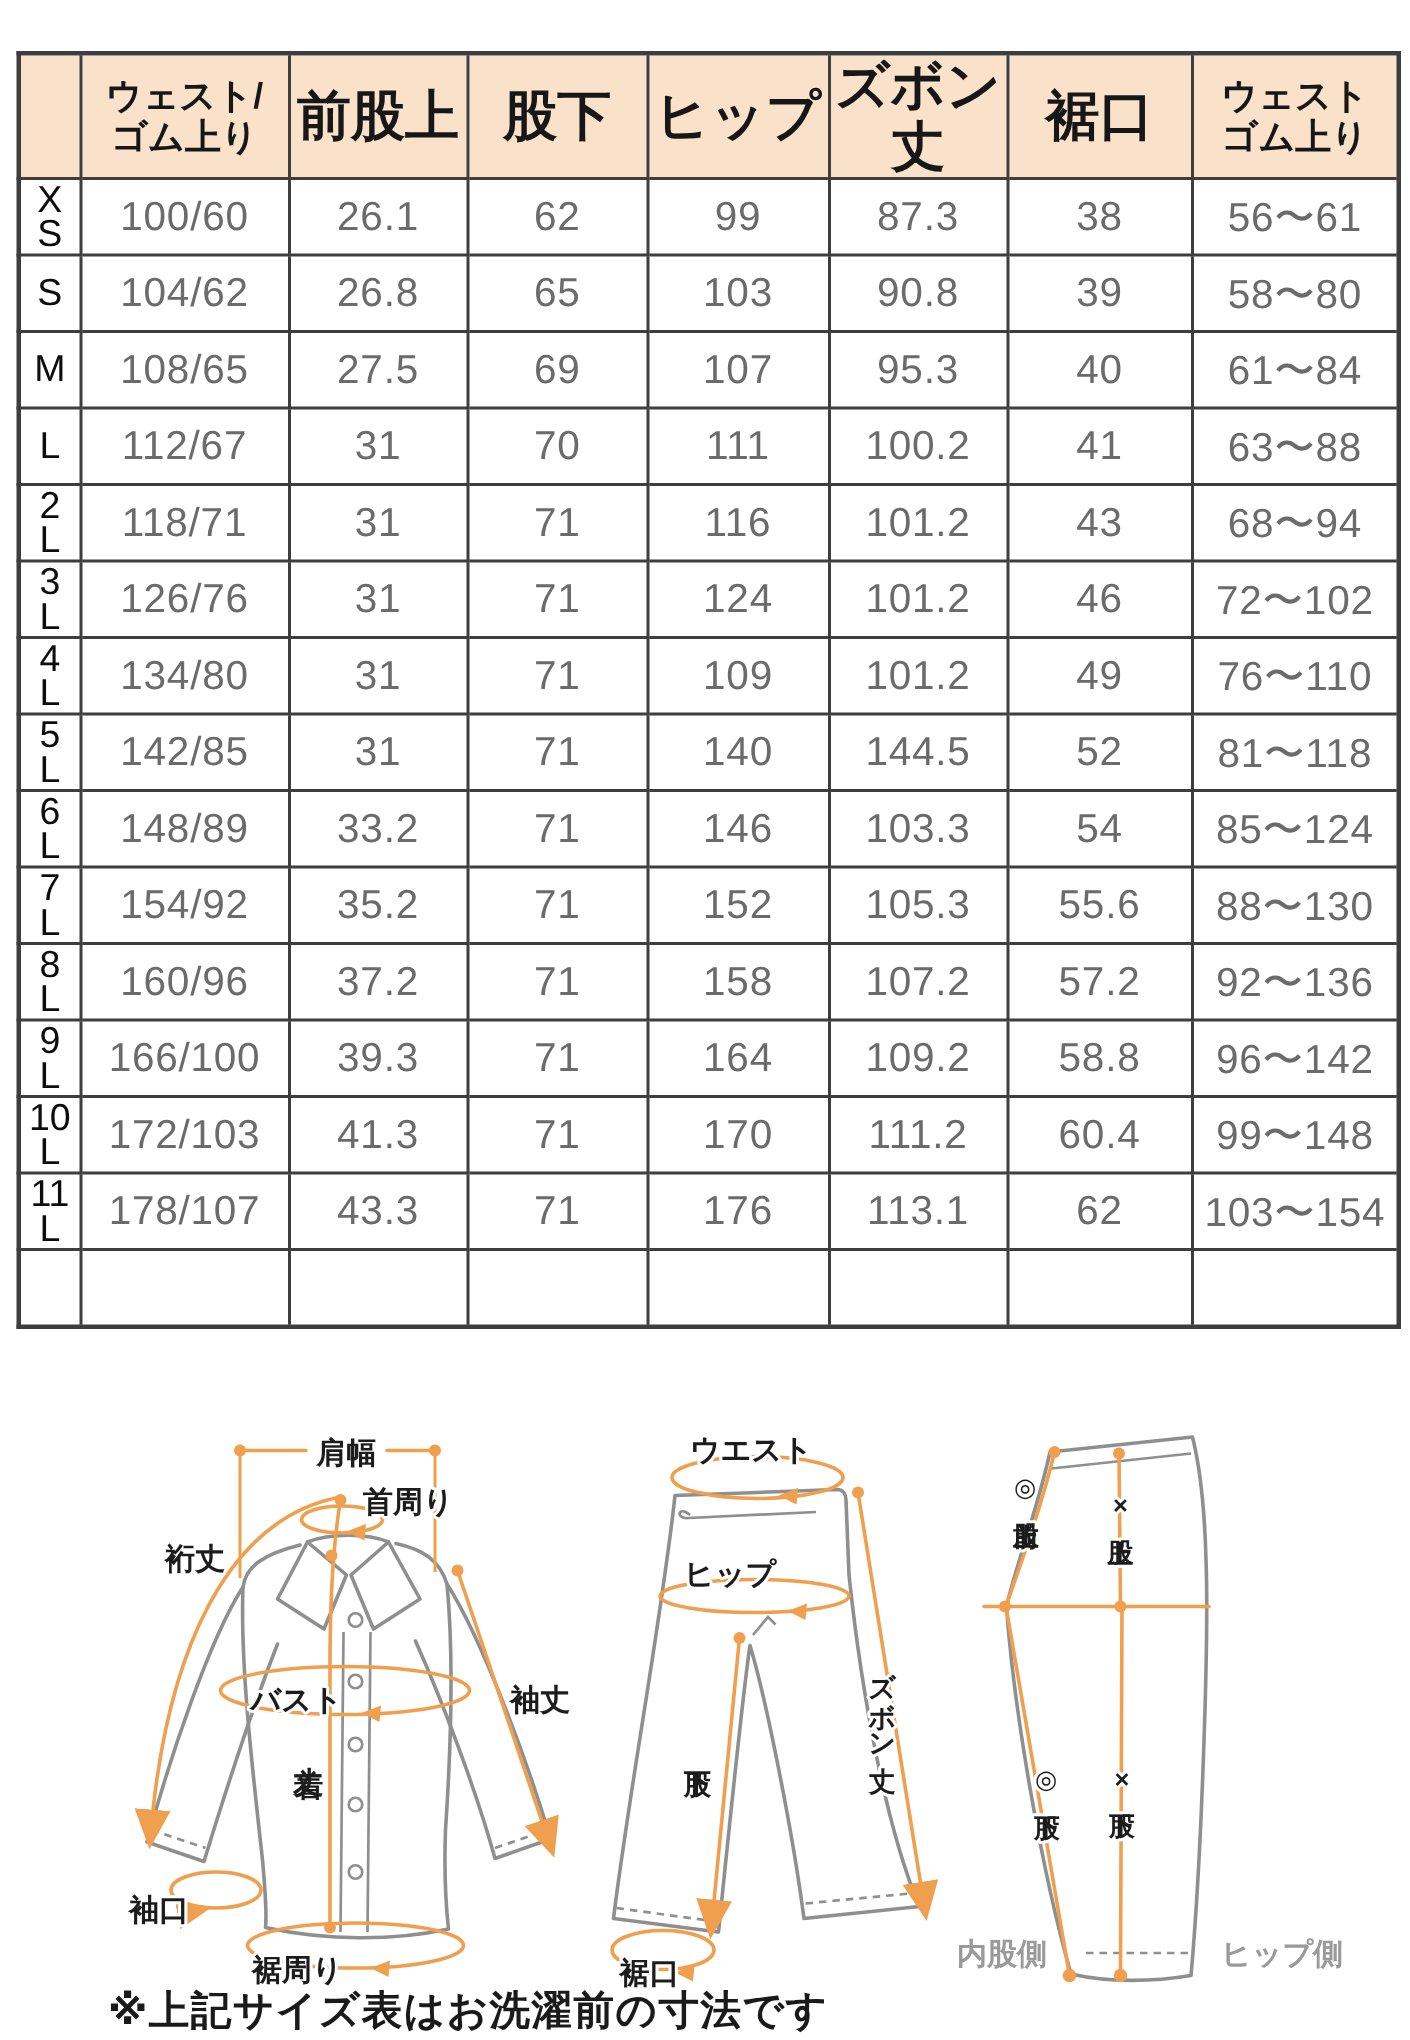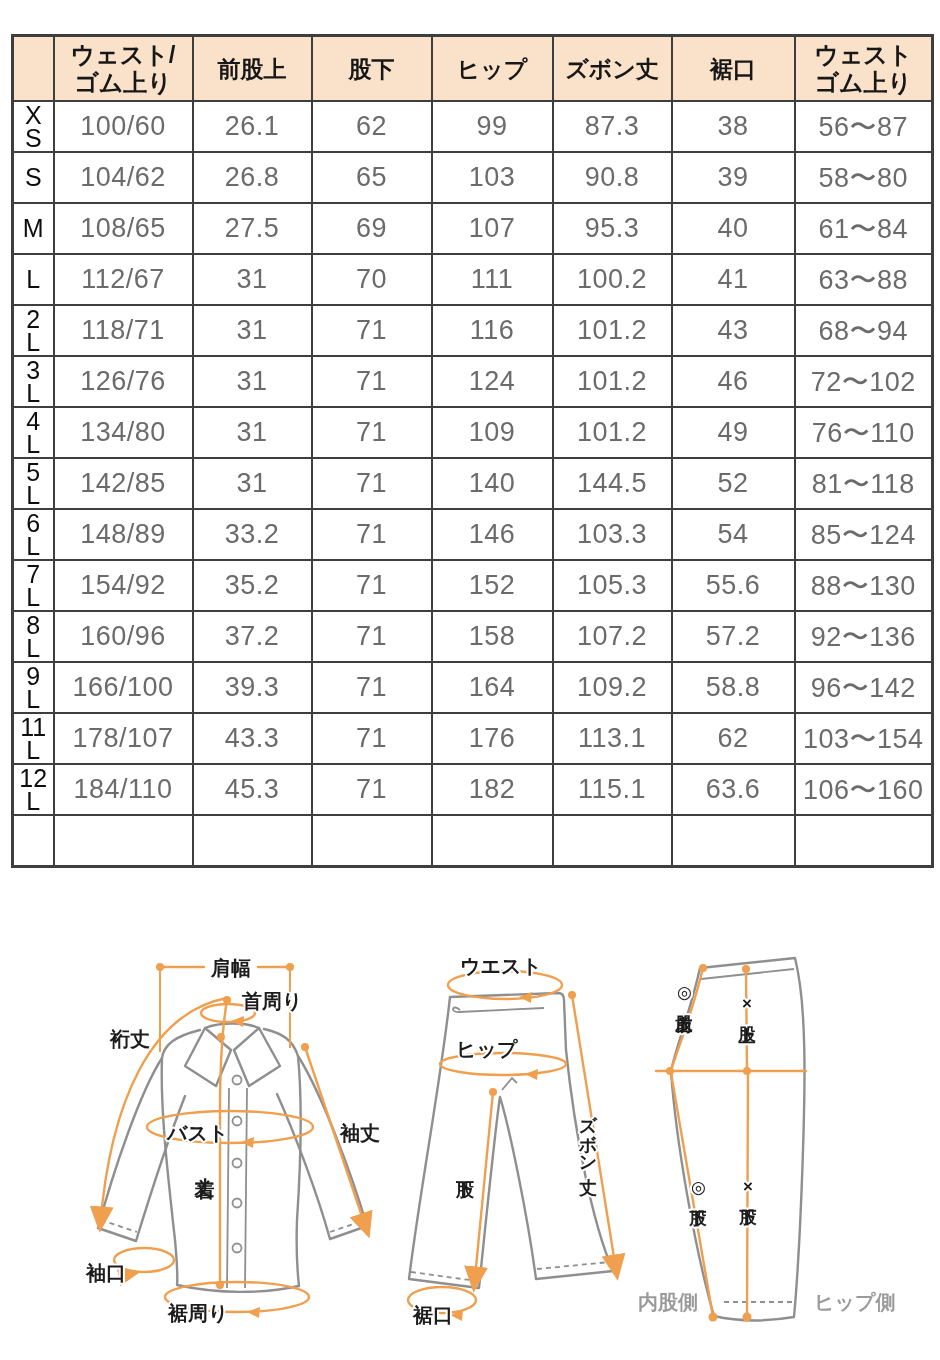--- a/index.html
+++ b/index.html
@@ -7,21 +7,21 @@
        font-family:"Liberation Sans","DejaVu Sans",sans-serif;}
   .page{position:absolute;inset:0;overflow:hidden;}
 
   
   table.size-table{position:absolute;left:11px;top:18px;width:920px;
     border-collapse:collapse;table-layout:fixed;border:3px solid #3e3e3e;margin-top:16px;}
   .size-table th,.size-table td{border:2px solid #3e3e3e;text-align:center;
     vertical-align:middle;padding:0;overflow:hidden;}
   .size-table thead th{background:#f9e2c9;color:#171717;font-weight:700;
     height:63px;white-space:pre-line;line-height:1.13;}
-  .size-table thead th.h1{font-size:23px;}
+  .size-table thead th.h1{font-size:36px;}
   .size-table thead th.h2{font-size:24px;}
   .size-table td{color:#6b6b6b;font-size:27px;height:49px;letter-spacing:0.5px;}
   .size-table th.rowlab{background:#ffffff;color:#0d0d0d;font-weight:400;
     font-size:25px;white-space:pre-line;line-height:0.92;}
 
   
   svg.diagrams{position:absolute;left:0;top:940px;}
   .gline{stroke:#8f8f8f;stroke-width:2.4;fill:none;stroke-linejoin:round;stroke-linecap:round;}
   .gthin{stroke:#8f8f8f;stroke-width:1.8;fill:none;}
   .gdash{stroke:#8f8f8f;stroke-width:1.8;fill:none;stroke-dasharray:5 4;}
@@ -74,21 +74,21 @@
     <tbody>
       <tr>
         <th class="rowlab">X
 S</th>
         <td>100/60</td>
         <td>26.1</td>
         <td>62</td>
         <td>99</td>
         <td>87.3</td>
         <td>38</td>
-        <td>56〜87</td>
+        <td>56〜61</td>
       </tr>
       <tr>
         <th class="rowlab">S</th>
         <td>104/62</td>
         <td>26.8</td>
         <td>65</td>
         <td>103</td>
         <td>90.8</td>
         <td>39</td>
         <td>58〜80</td>
@@ -195,40 +195,40 @@
 L</th>
         <td>166/100</td>
         <td>39.3</td>
         <td>71</td>
         <td>164</td>
         <td>109.2</td>
         <td>58.8</td>
         <td>96〜142</td>
       </tr>
       <tr>
+        <th class="rowlab">10
+L</th>
+        <td>172/103</td>
+        <td>41.3</td>
+        <td>71</td>
+        <td>170</td>
+        <td>111.2</td>
+        <td>60.4</td>
+        <td>99〜148</td>
+      </tr>
+      <tr>
         <th class="rowlab">11
 L</th>
         <td>178/107</td>
         <td>43.3</td>
         <td>71</td>
         <td>176</td>
         <td>113.1</td>
         <td>62</td>
         <td>103〜154</td>
-      </tr>
-      <tr>
-        <th class="rowlab">12
-L</th>
-        <td>184/110</td>
-        <td>45.3</td>
-        <td>71</td>
-        <td>182</td>
-        <td>115.1</td>
-        <td>63.6</td>
-        <td>106〜160</td>
       </tr>
       <tr>
         <th class="rowlab"></th>
         <td></td>
         <td></td>
         <td></td>
         <td></td>
         <td></td>
         <td></td>
         <td></td>
@@ -332,13 +332,14 @@
 
       <text class="lbl vt small" x="684" y="42">◎前股上</text>
       <text class="lbl vt small" x="747" y="54">×股上</text>
       <text class="lbl vt small" x="698" y="237">◎股下</text>
       <text class="lbl vt small" x="748" y="237">×股下</text>
       <text class="lbl gray" x="638" y="369">内股側</text>
       <text class="lbl gray" x="814" y="369">ヒップ側</text>
     </g>
   </svg>
 
+  <div class="note">※上記サイズ表はお洗濯前の寸法です</div>
 </div>
 
 </body></html>

